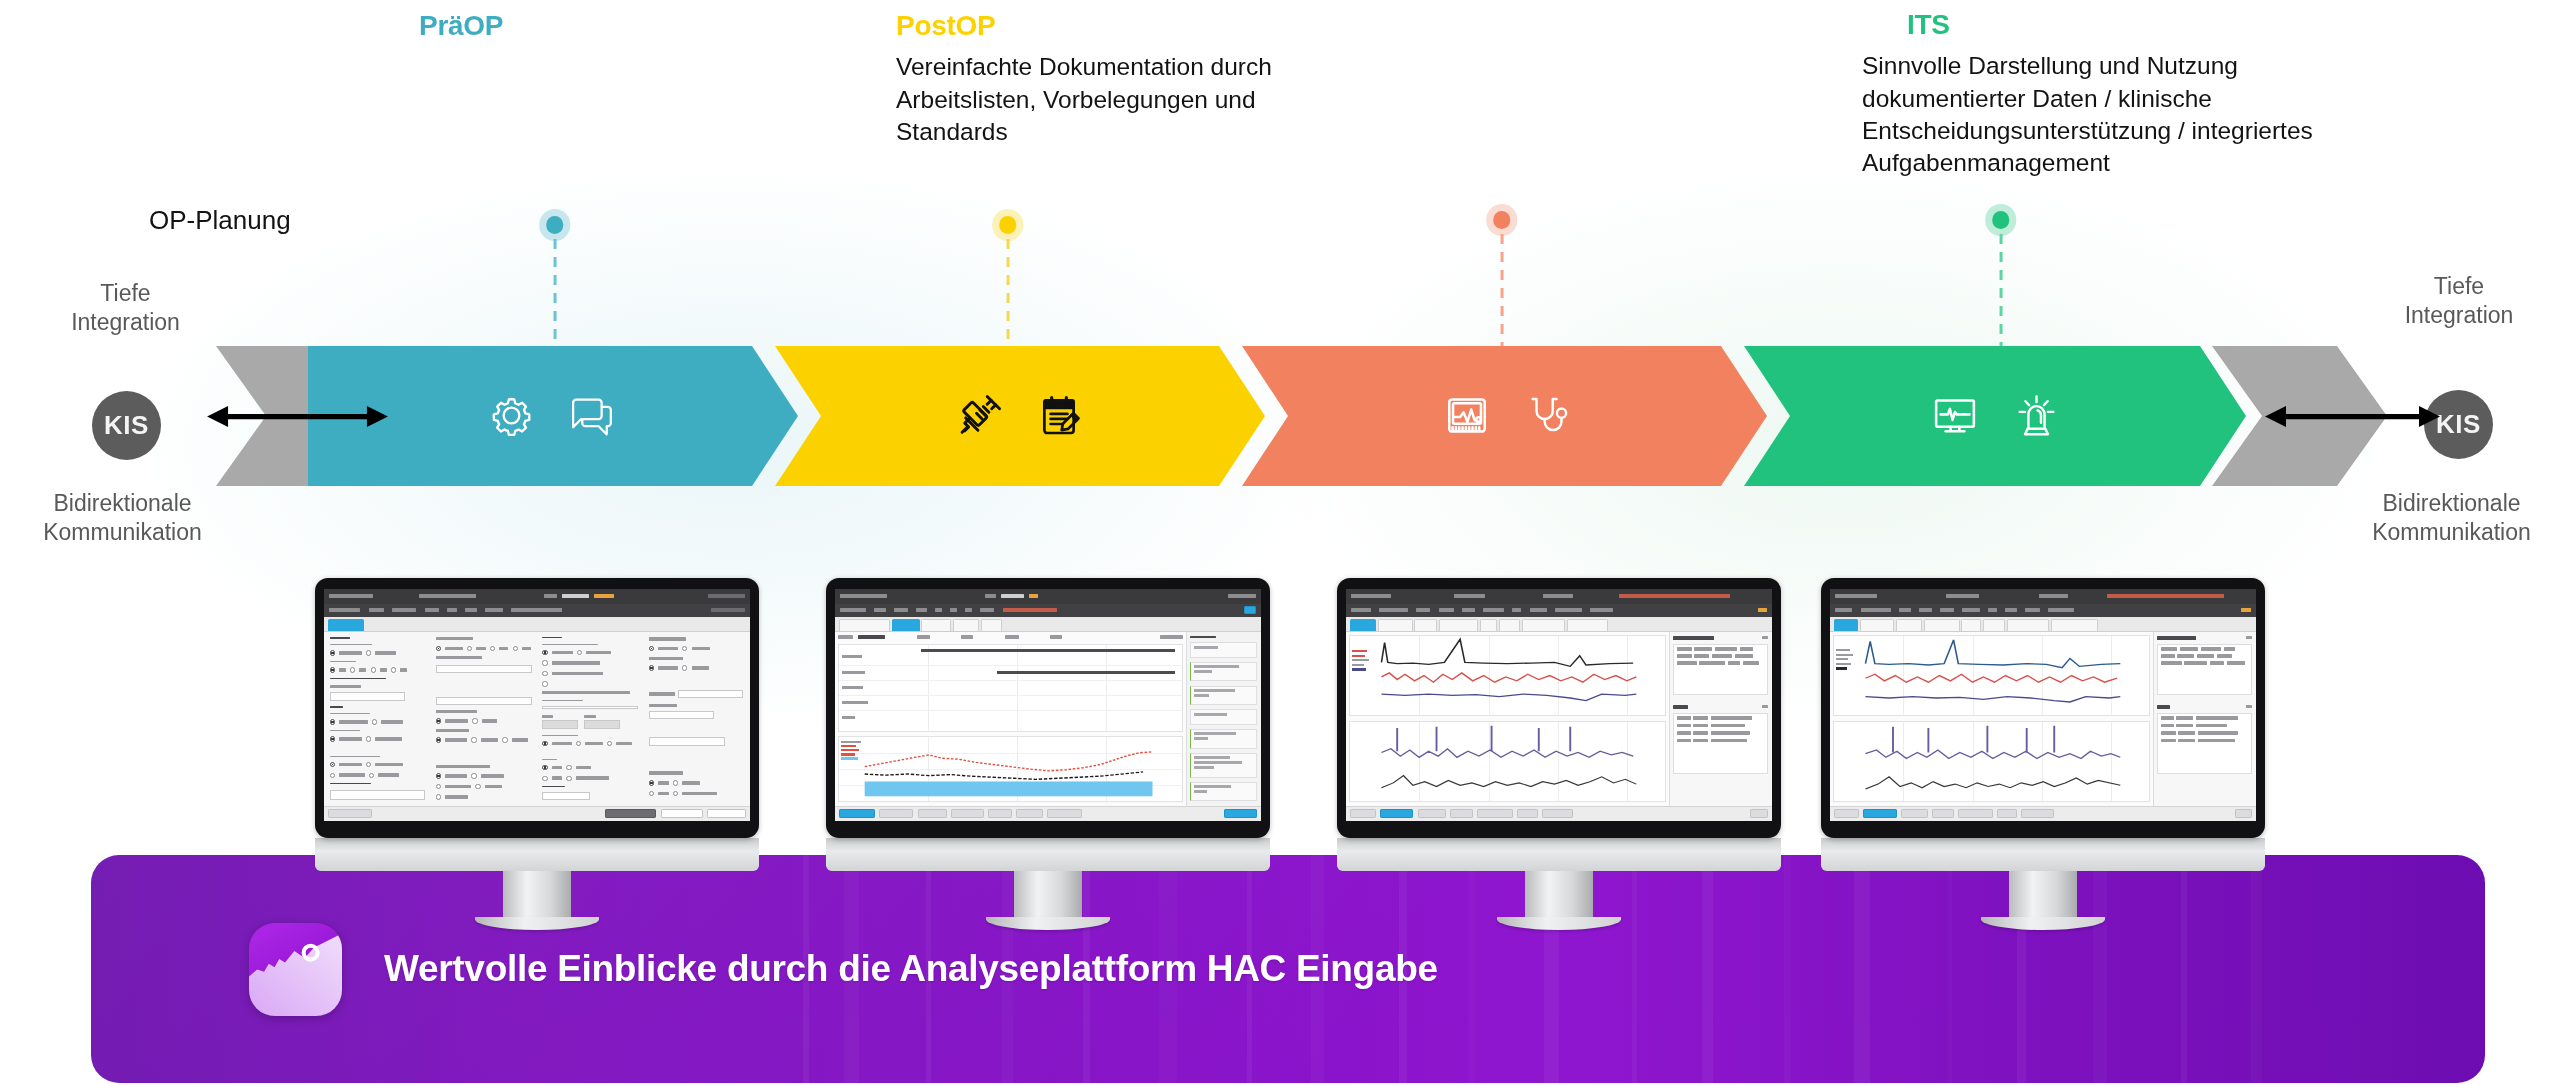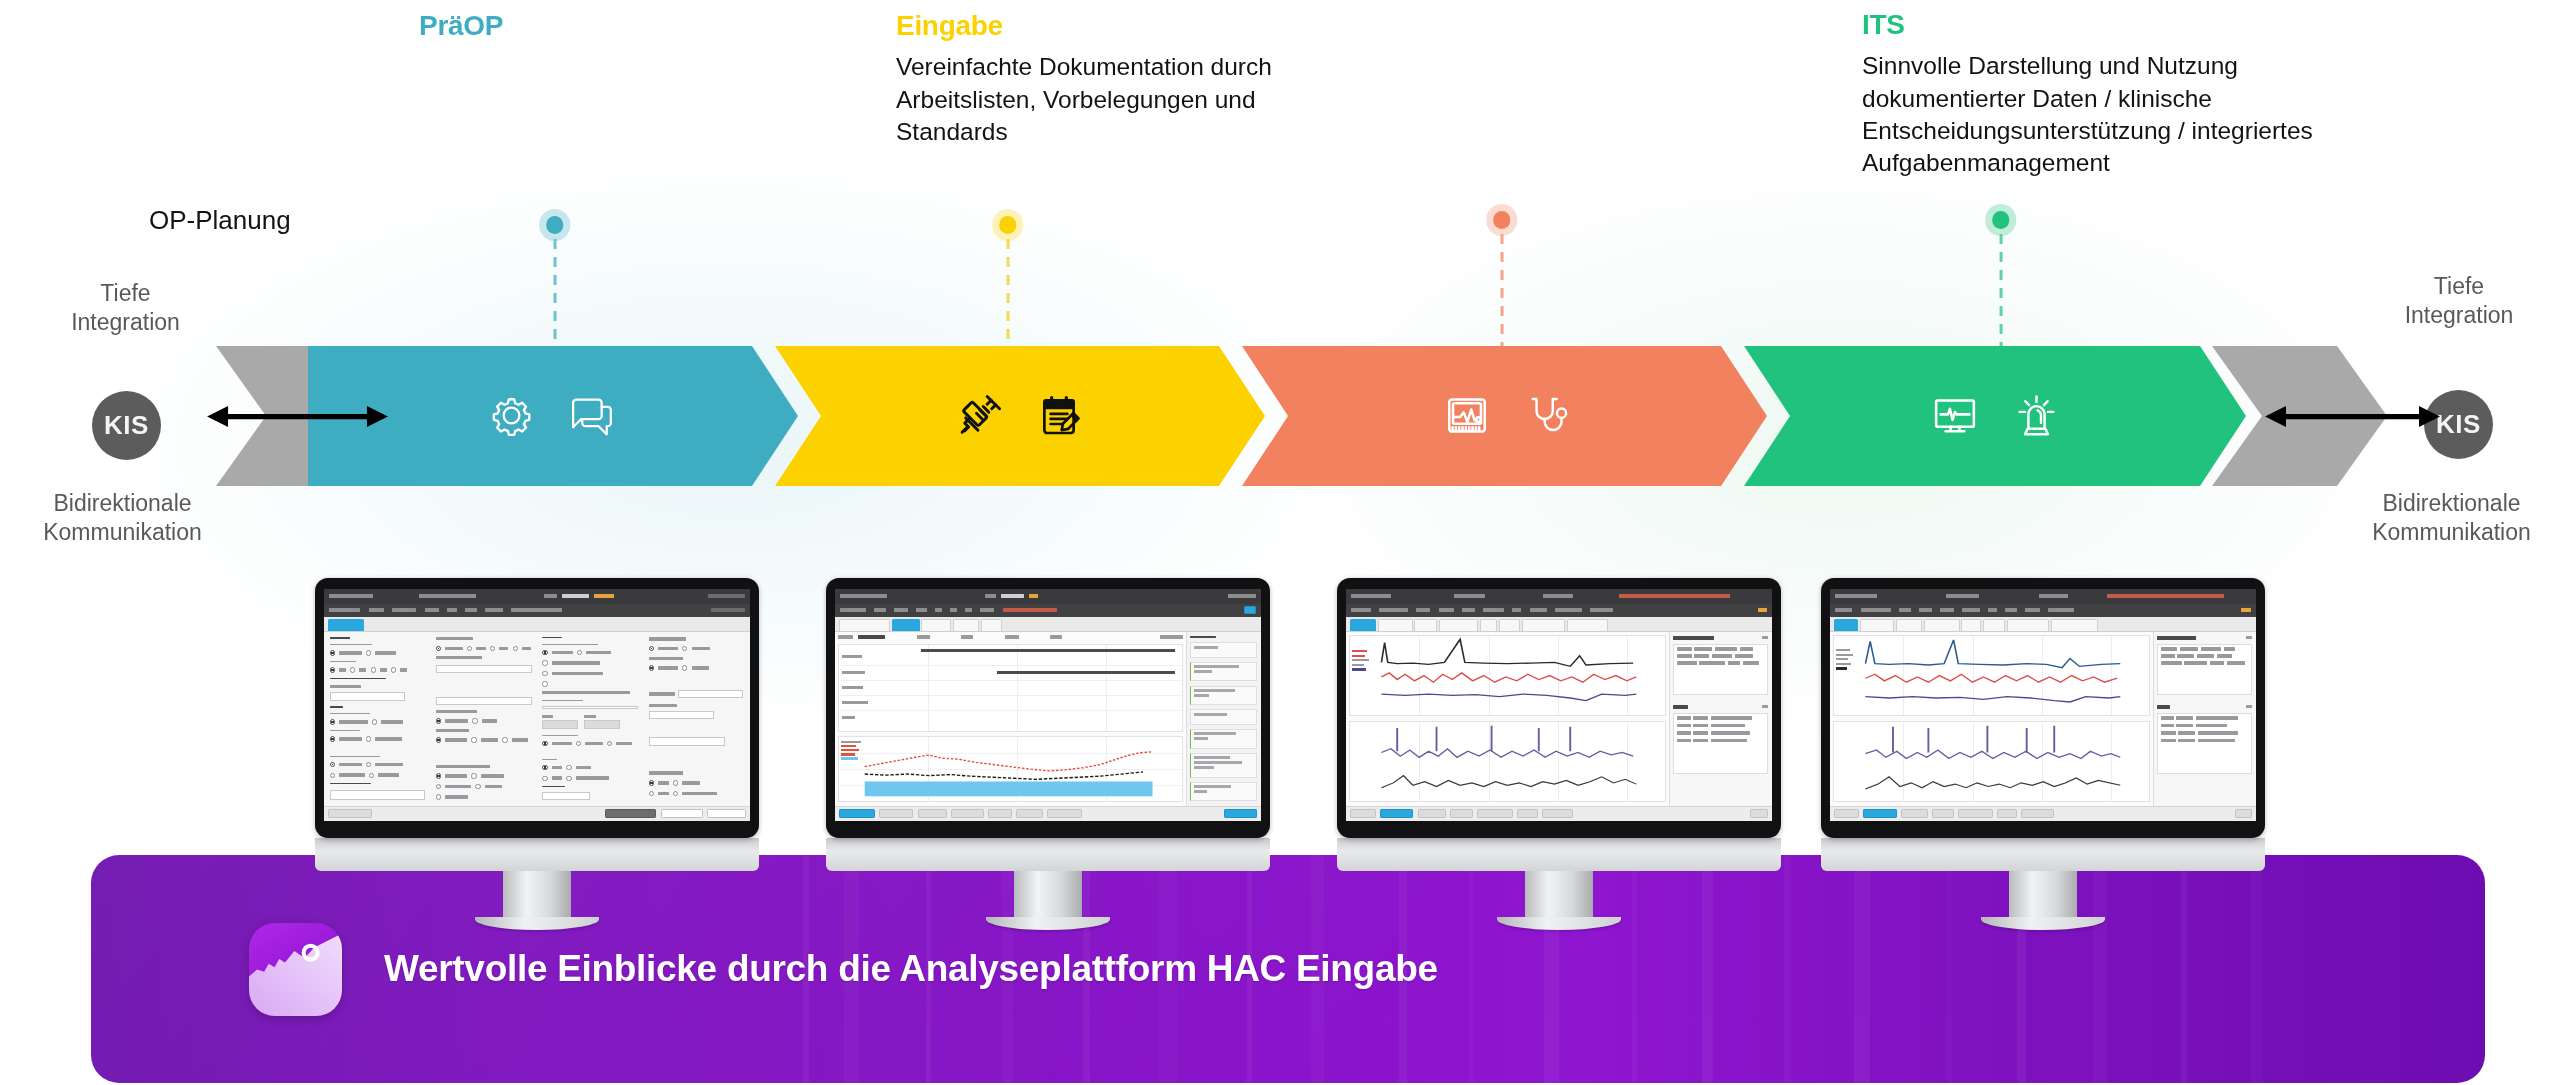--- a/index.html
+++ b/index.html
@@ -161,27 +161,27 @@
 </head>
 <body>
 
 <div id="stage">
 
   <div class="col-head" style="left:419px; top:11.7px; width:420px;">
     <div class="col-title" style="color:#3fadc1;">PräOP</div>
   </div>
 
   <div class="col-head" style="left:896px; top:11.7px; width:409px;">
-    <div class="col-title" style="color:#fbd200;">Eingabe</div>
+    <div class="col-title" style="color:#fbd200;">PostOP</div>
     <div class="col-desc">Vereinfachte Dokumentation durch Arbeitslisten, Vorbelegungen und Standards</div>
   </div>
 
 
   <div class="col-head" style="left:1862px; top:10.5px; width:467px;">
-    <div class="col-title" style="color:#21c27e;">ITS</div>
+    <div class="col-title" style="color:#21c27e;margin-left:45px;">ITS</div>
     <div class="col-desc">Sinnvolle Darstellung und Nutzung dokumentierter Daten / klinische Entscheidungsunterstützung / integriertes Aufgabenmanagement</div>
   </div>
 
   <div class="op-planung">OP-Planung</div>
 
   <div class="connector" style="left:539px; top:209px; width:31.5px; height:139px;">
     <div class="conn-dot" style="background:rgba(63,173,193,.28);">
       <div class="conn-dot-inner" style="background:#3fadc1;"></div>
     </div>
     <div class="conn-line" style="height:109px; background:repeating-linear-gradient(180deg,#6dc3d2 0 10px, transparent 10px 18px);"></div>

